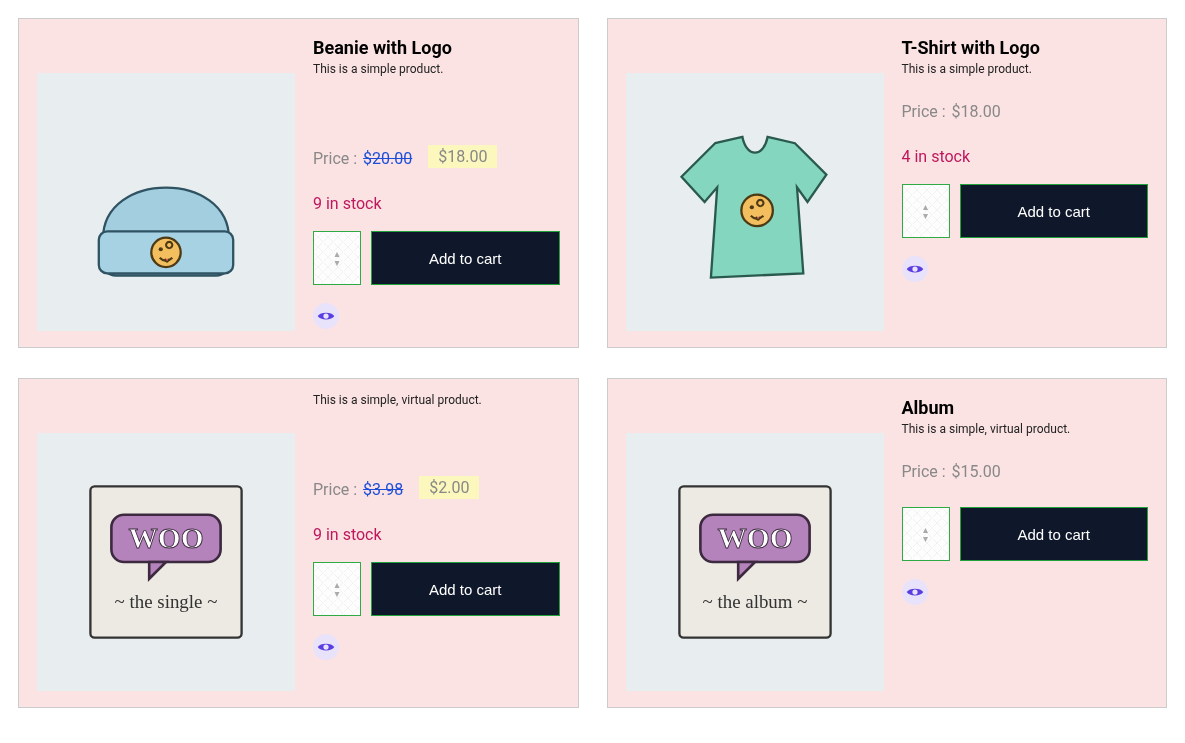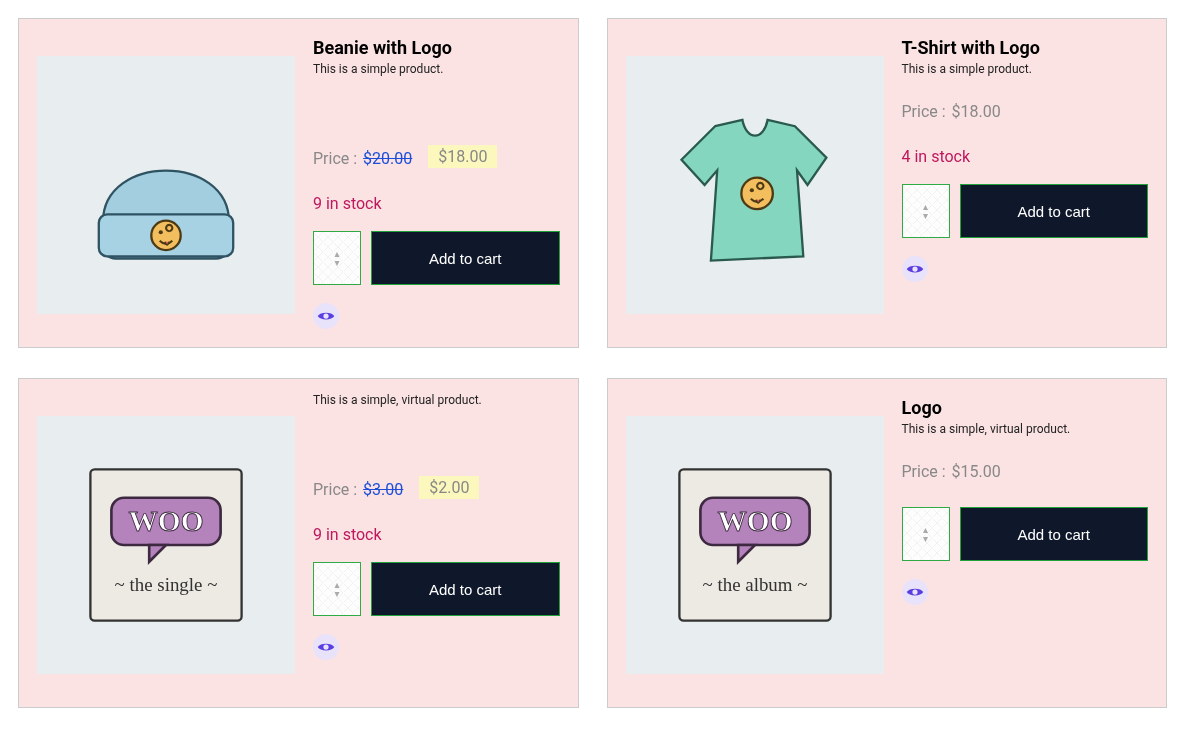--- a/index.html
+++ b/index.html
@@ -26,21 +26,21 @@
       background: #fce3e3;
       padding: 14px 18px 16px 18px;
       display: flex;
       gap: 18px;
       min-height: 330px;
     }
 
     .image-col {
       flex: 0 0 258px;
       display: flex;
-      align-items: center;
+      align-items: flex-end;
     }
 
     .product-image {
       width: 258px;
       height: 258px;
       background: #e8eeef;
       display: flex;
       align-items: center;
       justify-content: center;
       margin-top: 6px;
@@ -274,21 +274,21 @@
           <text x="100" y="87" text-anchor="middle" font-family="cursive" font-weight="bold" font-size="28" fill="#fff" stroke="#3d2a40" stroke-width="0.8">WOO</text>
           <path d="M84 100 L84 116 L100 100 Z" fill="#b583bb" stroke="#3d2a40" stroke-width="2.5"></path>
           <text x="100" y="144" text-anchor="middle" font-family="cursive" font-size="18" fill="#333">~ the  single ~</text>
         </svg>
       </div>
     </div>
     <div class="info-col">
       <div class="product-desc">This is a simple, virtual product.</div>
       <div class="price-line">
         <span class="price-label">Price : </span>
-        <span class="price-old">$3.00</span>
+        <span class="price-old">$3.98</span>
         <span class="price-sale">$2.00</span>
       </div>
       <div class="stock-line">9 in stock</div>
       <div class="cart-row">
         <div class="qty-box">
           <div class="qty-arrows">
               <span>▴</span>
               <span>▾</span>
             </div>
         </div>
@@ -311,21 +311,21 @@
         <svg class="prod-svg" viewBox="0 0 200 200">
           <rect x="28" y="28" width="144" height="144" rx="4" fill="#eceae2" stroke="#333" stroke-width="2.2"></rect>
           <rect x="48" y="55" width="104" height="45" rx="12" fill="#b583bb" stroke="#3d2a40" stroke-width="2.5"></rect>
           <text x="100" y="87" text-anchor="middle" font-family="cursive" font-weight="bold" font-size="28" fill="#fff" stroke="#3d2a40" stroke-width="0.8">WOO</text>
           <path d="M84 100 L84 116 L100 100 Z" fill="#b583bb" stroke="#3d2a40" stroke-width="2.5"></path>
           <text x="100" y="144" text-anchor="middle" font-family="cursive" font-size="18" fill="#333">~ the  album ~</text>
         </svg>
       </div>
     </div>
     <div class="info-col">
-      <div class="product-title">Logo</div>
+      <div class="product-title">Album</div>
       <div class="product-desc">This is a simple, virtual product.</div>
       <div class="price-line">
         <span class="price-label">Price : </span>
         <span class="price-regular">$15.00</span>
       </div>
       <div class="cart-row">
         <div class="qty-box">
           <div class="qty-arrows">
               <span>▴</span>
               <span>▾</span>

